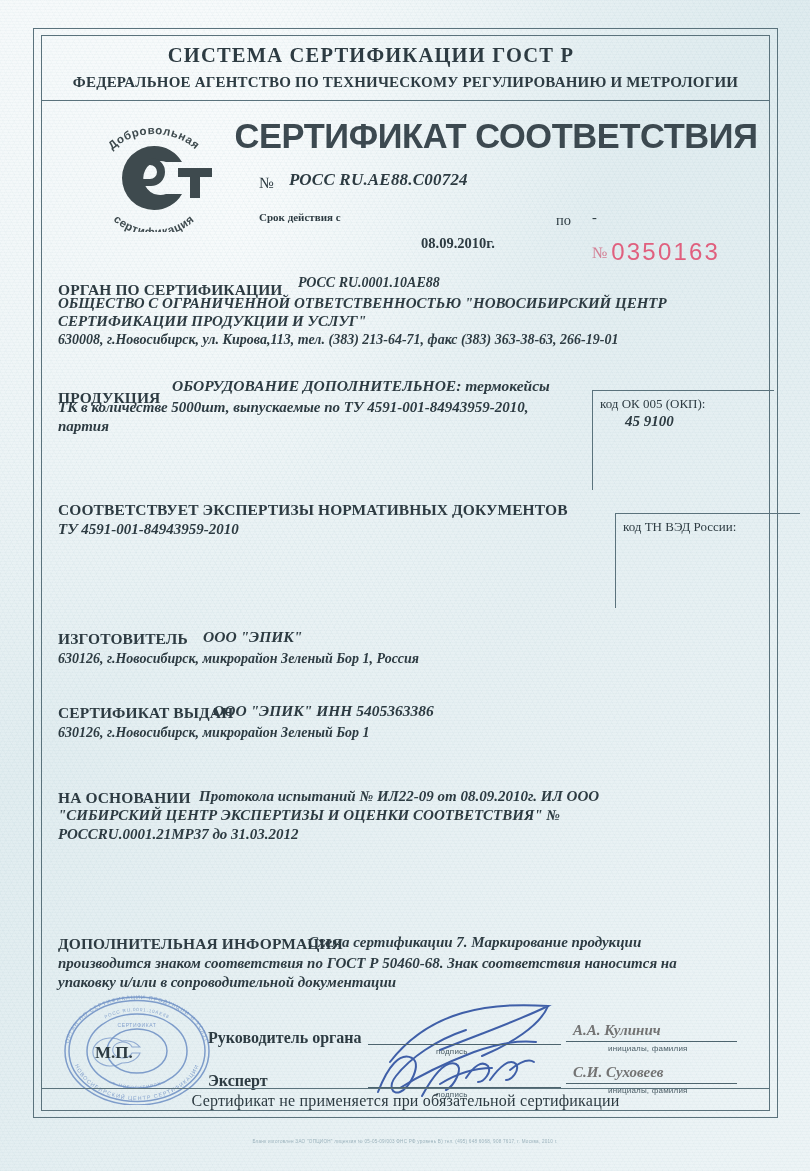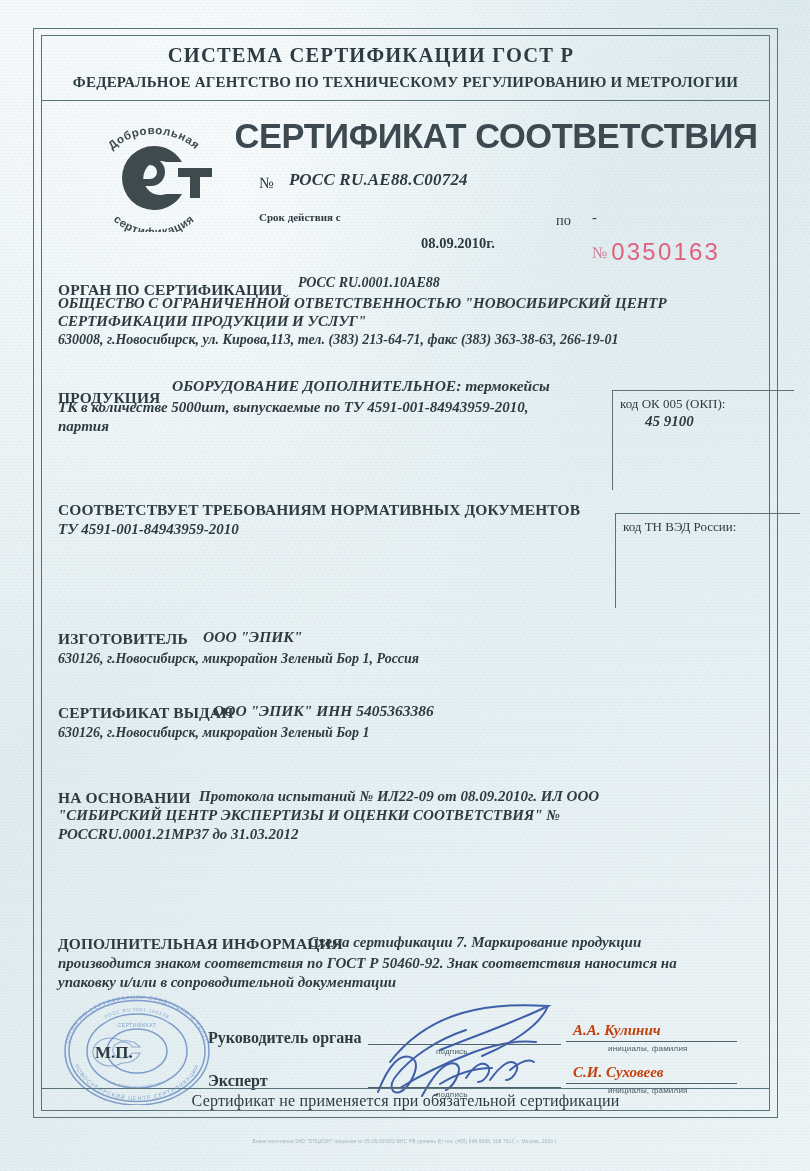--- a/index.html
+++ b/index.html
@@ -127,21 +127,21 @@
     font-family:"Liberation Serif", serif;
     text-align:center;
   }
   .sig-line{ position:absolute; border-top:1px solid #4d646e; }
   .sig-cap{
     position:absolute; font-size:8px; color:#4a5c65; letter-spacing:.2px;
     font-family:"Liberation Sans", sans-serif;
   }
   .sig-name{
     position:absolute; font-size:15px; font-weight:bold; font-style:italic;
-    color:#c2410c; font-family:"Liberation Serif", serif;
+    color:#737373; font-family:"Liberation Serif", serif;
   }
 
   #disclaimer{
     position:absolute; left:41px; top:1092px; width:729px;
     text-align:center; font-size:16px; color:#2d3b42;
     font-family:"Liberation Serif", serif; letter-spacing:.2px;
   }
 
   #footprint{
     position:absolute; left:0; top:1139px; width:810px; text-align:center;
@@ -220,26 +220,26 @@
 <div class="val" style="left:298px; top:274px; font-size:14px;">РОСС RU.0001.10АЕ88</div>
 <div class="val" style="left:58px; top:294px; width:700px;">ОБЩЕСТВО С ОГРАНИЧЕННОЙ ОТВЕТСТВЕННОСТЬЮ "НОВОСИБИРСКИЙ ЦЕНТР</div>
 <div class="val" style="left:58px; top:312px; width:700px;">СЕРТИФИКАЦИИ ПРОДУКЦИИ И УСЛУГ"</div>
 <div class="val sm" style="left:58px; top:331px; width:710px;">630008, г.Новосибирск, ул. Кирова,113, тел. (383) 213-64-71, факс (383) 363-38-63, 266-19-01</div>
 
 <div class="lbl" style="left:58px; top:389px;">ПРОДУКЦИЯ</div>
 <div class="val" style="left:172px; top:377px; font-size:15.5px;">ОБОРУДОВАНИЕ ДОПОЛНИТЕЛЬНОЕ: термокейсы</div>
 <div class="val" style="left:58px; top:398px;">ТК в количестве 5000шт, выпускаемые по ТУ 4591-001-84943959-2010,</div>
 <div class="val" style="left:58px; top:417px;">партия</div>
 
-<div class="codebox" style="left:612px; top:390px; width:182px; height:100px;">
+<div class="codebox" style="left:592px; top:390px; width:182px; height:100px;">
   <span class="cb-lbl">код ОК 005 (ОКП):</span>
   <span class="cb-val">45 9100</span>
 </div>
 
-<div class="lbl" style="left:58px; top:501px;">СООТВЕТСТВУЕТ ТРЕБОВАНИЯМ НОРМАТИВНЫХ ДОКУМЕНТОВ</div>
+<div class="lbl" style="left:58px; top:501px;">СООТВЕТСТВУЕТ ЭКСПЕРТИЗЫ НОРМАТИВНЫХ ДОКУМЕНТОВ</div>
 <div class="val" style="left:58px; top:520px;">ТУ 4591-001-84943959-2010</div>
 
 <div class="codebox" style="left:615px; top:513px; width:185px; height:95px;">
   <span class="cb-lbl">код ТН ВЭД России:</span>
   <span class="cb-val"></span>
 </div>
 
 <div class="lbl" style="left:58px; top:630px;">ИЗГОТОВИТЕЛЬ</div>
 <div class="val" style="left:203px; top:628px; font-size:15.5px;">ООО "ЭПИК"</div>
 <div class="val sm" style="left:58px; top:650px;">630126, г.Новосибирск, микрорайон Зеленый Бор 1, Россия</div>
@@ -248,21 +248,21 @@
 <div class="val" style="left:213px; top:702px; font-size:15.5px;">ООО "ЭПИК" ИНН 5405363386</div>
 <div class="val sm" style="left:58px; top:724px;">630126, г.Новосибирск, микрорайон Зеленый Бор 1</div>
 
 <div class="lbl" style="left:58px; top:789px;">НА ОСНОВАНИИ</div>
 <div class="val" style="left:199px; top:787px;">Протокола испытаний № ИЛ22-09 от 08.09.2010г. ИЛ ООО</div>
 <div class="val" style="left:58px; top:806px;">"СИБИРСКИЙ ЦЕНТР ЭКСПЕРТИЗЫ И ОЦЕНКИ СООТВЕТСТВИЯ" №</div>
 <div class="val" style="left:58px; top:825px;">РОССRU.0001.21МР37 до 31.03.2012</div>
 
 <div class="lbl" style="left:58px; top:935px;">ДОПОЛНИТЕЛЬНАЯ ИНФОРМАЦИЯ</div>
 <div class="val" style="left:308px; top:933px;">Схема сертификации 7. Маркирование продукции</div>
-<div class="val" style="left:58px; top:954px;">производится знаком соответствия по ГОСТ Р 50460-92. Знак соответствия наносится на</div>
+<div class="val" style="left:58px; top:954px;">производится знаком соответствия по ГОСТ Р 50460-68. Знак соответствия наносится на</div>
 <div class="val" style="left:58px; top:973px;">упаковку и/или в сопроводительной документации</div>
 
 <div id="stamp">
   <svg viewBox="0 0 170 112" width="170" height="112">
     <defs>
       <path id="sTop" d="M 16,58 A 69,52 0 0 1 154,58" fill="none"></path>
       <path id="sBot" d="M 20,58 A 65,49 0 0 0 150,58" fill="none"></path>
       <path id="sTop2" d="M 32,58 A 53,40 0 0 1 138,58" fill="none"></path>
       <path id="sBot2" d="M 34,58 A 51,38 0 0 0 136,58" fill="none"></path>
     </defs>

